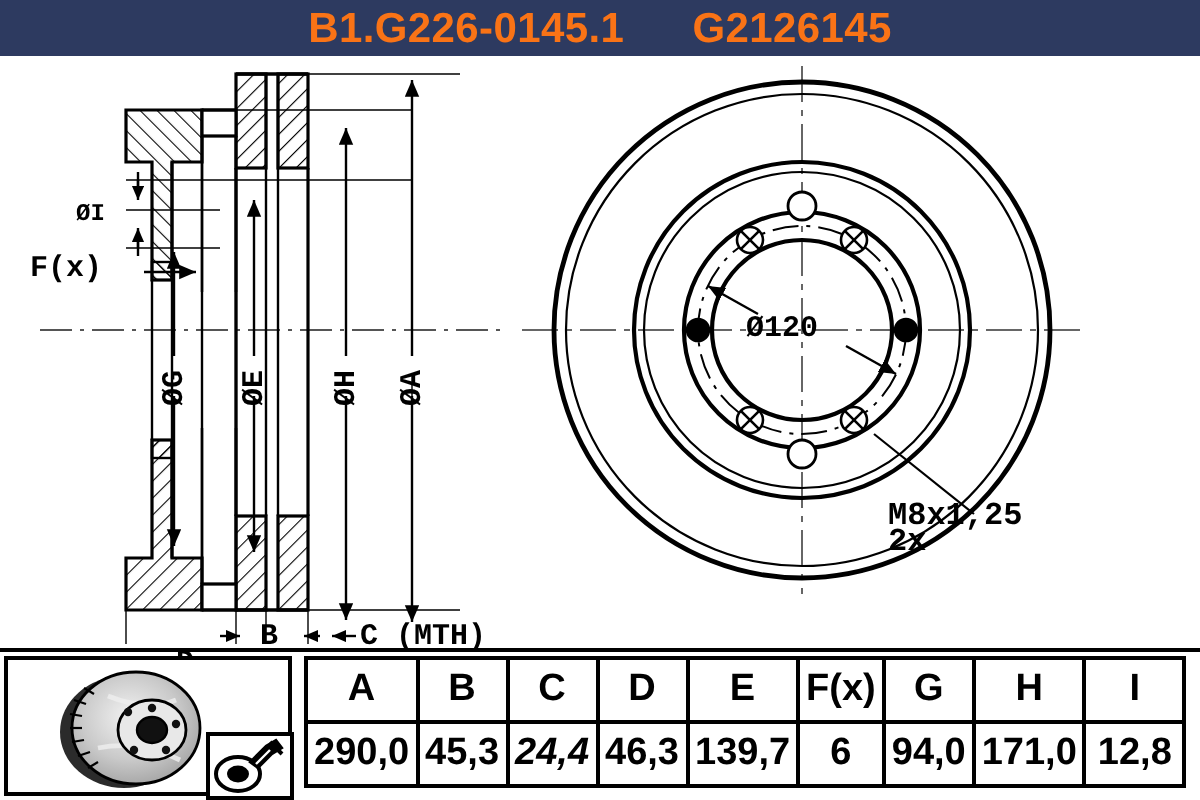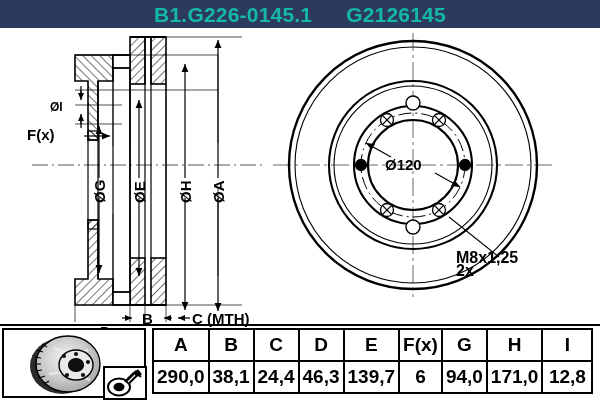--- a/index.html
+++ b/index.html
@@ -15,36 +15,36 @@
   #sheet{position:relative;width:600px;height:400px;}
 
   
   .header{
     position:absolute;left:0;top:0;width:600px;height:28px;
     background:#2d3a60;
     display:flex;align-items:center;justify-content:center;
     gap:34px;
   }
   .header .code{
-    color:#14b8a6;
+    color:#f97316;
     font-size:21px;
     font-weight:bold;
     letter-spacing:.2px;
     line-height:1;
   }
 
   
   .note{
     position:absolute;left:3px;top:31px;
     font-size:9px;font-weight:bold;line-height:11px;
     color:#1d2845;
   }
 
   
-  .draw{position:absolute;left:12px;top:28px;width:532px;height:294px;}
+  .draw{position:absolute;left:0;top:28px;width:532px;height:294px;font-family:Liberation Mono, monospace;}
   .draw svg{display:block;}
 
   
   .lbl{
     position:absolute;
     font-size:15px;font-weight:bold;
     color:#000;
     white-space:nowrap;
     line-height:1;
   }
@@ -346,22 +346,22 @@
         <td style="width: 40px;">C</td>
         <td style="width: 40px;">D</td>
         <td style="width: 48px;">E</td>
         <td class="fx" style="width: 30px;">F(x)</td>
         <td style="width: 42px;">G</td>
         <td style="width: 46px;">H</td>
         <td style="width: 50px;">I</td>
       </tr>
       <tr class="vals">
         <td style="width: 46px;">290,0</td>
-        <td style="width: 40px;">38,1</td>
-        <td style="width: 40px;">24,4</td>
+        <td style="width: 40px;">45,3</td>
+        <td style="width: 40px; font-style: italic;">24,4</td>
         <td style="width: 40px;">46,3</td>
         <td style="width: 48px;">139,7</td>
         <td style="width: 30px;">6</td>
         <td style="width: 42px;">94,0</td>
         <td style="width: 46px;">171,0</td>
         <td style="width: 50px; border-radius: 10px;">12,8</td>
       </tr>
     </tbody>
       </table>
   </div>

